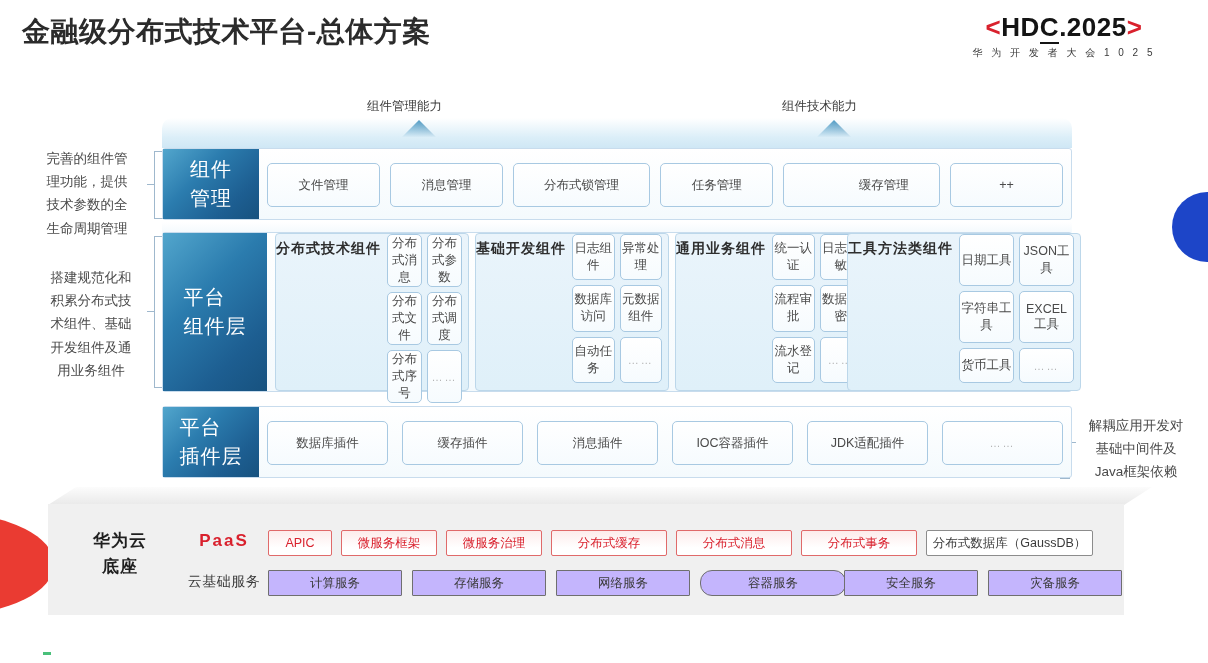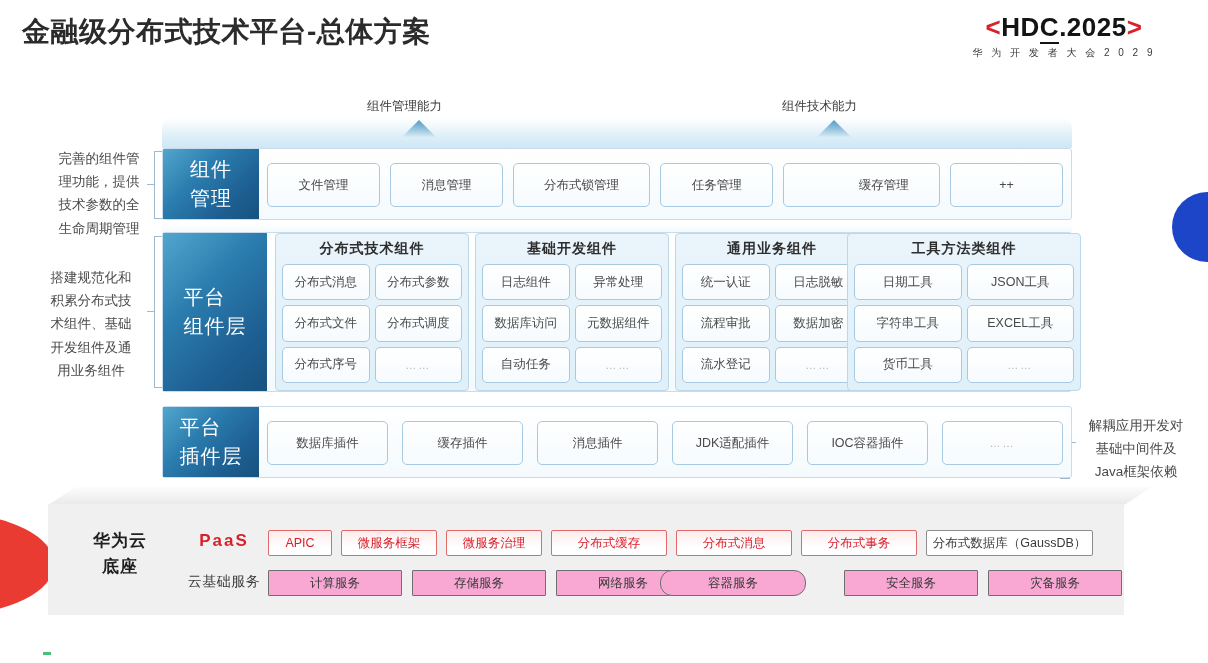--- a/index.html
+++ b/index.html
@@ -84,21 +84,21 @@
     color:#4a4a4a;font-size:12.5px;text-align:center;
     box-sizing:border-box;
   }
   .pill.dots{color:#b5b5b5;letter-spacing:2px;font-size:11px;}
   
   .group-card{
     position:absolute;top:0;height:100%;
     border:1px solid #bcd7ea;border-radius:4px;
     background:linear-gradient(180deg,#eaf4fb 0%,#dff0f9 100%);
     box-sizing:border-box;
-    display:flex;flex-direction:column;
+    display:flex;flex-direction:row;
   }
   .group-title{
     height:30px;display:flex;align-items:center;justify-content:center;
     font-size:14px;font-weight:bold;color:#2e2e2e;letter-spacing:1px;
   }
   .group-grid{
     flex:1;display:grid;grid-template-columns:1fr 1fr;gap:5px;
     padding:0 6px 7px 6px;box-sizing:border-box;
   }
   .group-grid .pill{height:100%;}
@@ -146,34 +146,34 @@
     background:linear-gradient(180deg,#fdeceb 0%,#ffffff 70%);
     color:#d9212d;font-size:12.5px;box-sizing:border-box;white-space:nowrap;
   }
   .paas-box.neutral{
     border:1.4px solid #8c8c8c;color:#3a3a3a;
     background:#ffffff;
   }
   .cloud-box{
     position:absolute;height:26px;top:570px;
     display:flex;align-items:center;justify-content:center;
-    border:1.2px solid #6f6f6f;border-radius:1px;background:#f9a8d4;
+    border:1.2px solid #6f6f6f;border-radius:1px;background:#c4b5fd;
     color:#3a3a3a;font-size:12.5px;box-sizing:border-box;white-space:nowrap;
   }
 </style>
 </head>
 <body>
 
 <div class="page-title">金融级分布式技术平台-总体方案</div>
 
 <div class="hdc-logo">
   <div class="hdc-main">
     <span class="brk">&lt;</span><span>HD</span><span class="underl">C</span><span>.2025</span><span class="brk">&gt;</span>
   </div>
-  <div class="hdc-sub">华 为 开 发 者 大 会 2 0 2 9</div>
+  <div class="hdc-sub">华 为 开 发 者 大 会 1 0 2 5</div>
 </div>
 
 <div class="blue-circle"></div>
 <div class="red-wedge"></div>
 <div class="green-tick"></div>
 
 <div class="arrow-label" style="left:367px;top:98px;">组件管理能力</div>
 <div class="up-arrow" style="left:399px;top:120px;">
   <svg width="40" height="46" viewBox="0 0 40 46">
     <defs>
@@ -194,21 +194,21 @@
       <stop offset="0%" stop-color="#4fa3cf"></stop>
           <stop offset="100%" stop-color="#19618f"></stop>
     </linearGradient>
       </defs>
     <polygon points="20,0 40,20 30,20 30,46 10,46 10,20 0,20" fill="url(#ag2)"></polygon>
   </svg>
 </div>
 
 <div class="glow-band"></div>
 
-<div class="annot" style="left:44px;top:147px;width:110px;white-space:pre-line;">完善的组件管
+<div class="annot" style="left:32px;top:147px;width:110px;white-space:pre-line;">完善的组件管
 理功能，提供
 技术参数的全
 生命周期管理</div>
 <div class="annot" style="left:36px;top:266px;width:110px;white-space:pre-line;">搭建规范化和
 积累分布式技
 术组件、基础
 开发组件及通
 用业务组件</div>
 <div class="annot" style="left:1072px;top:414px;width:128px;white-space:pre-line;">解耦应用开发对
 基础中间件及
@@ -291,22 +291,22 @@
 </div>
 
 <div class="row-shell" style="left:162px;top:406px;width:910px;height:72px;">
   <div class="side-panel" style="width:96px;height:100%;white-space:pre-line;">平台
 插件层</div>
 
   <div style="position:absolute;left:104px;top:14px;width:796px;height:44px;display:flex;gap:14px;">
     <div class="pill" style="flex:1;">数据库插件</div>
     <div class="pill" style="flex:1;">缓存插件</div>
     <div class="pill" style="flex:1;">消息插件</div>
+    <div class="pill" style="flex:1;">IOC容器插件</div>
     <div class="pill" style="flex:1;">JDK适配插件</div>
-    <div class="pill" style="flex:1;">IOC容器插件</div>
     <div class="pill dots" style="flex:1;">……</div>
   </div>
 </div>
 
 <div class="slab-top"></div>
 <div class="slab-body"></div>
 
 <div class="slab-label" style="white-space:pre-line;">华为云
 底座</div>
 <div class="paas-label">PaaS</div>
@@ -316,15 +316,15 @@
 <div class="paas-box" style="left:341px;top:530px;width:96px;">微服务框架</div>
 <div class="paas-box" style="left:446px;top:530px;width:96px;">微服务治理</div>
 <div class="paas-box" style="left:551px;top:530px;width:116px;">分布式缓存</div>
 <div class="paas-box" style="left:676px;top:530px;width:116px;">分布式消息</div>
 <div class="paas-box" style="left:801px;top:530px;width:116px;">分布式事务</div>
 <div class="paas-box neutral" style="left:926px;top:530px;width:167px;">分布式数据库（GaussDB）</div>
 
 <div class="cloud-box" style="left:268px;width:134px;">计算服务</div>
 <div class="cloud-box" style="left:412px;width:134px;">存储服务</div>
 <div class="cloud-box" style="left:556px;width:134px;">网络服务</div>
-<div class="cloud-box" style="left:660px;width:146px;border-radius:12px;">容器服务</div>
+<div class="cloud-box" style="left:700px;width:146px;border-radius:12px;">容器服务</div>
 <div class="cloud-box" style="left:844px;width:134px;">安全服务</div>
 <div class="cloud-box" style="left:988px;width:134px;">灾备服务</div>
 
 </body></html>

